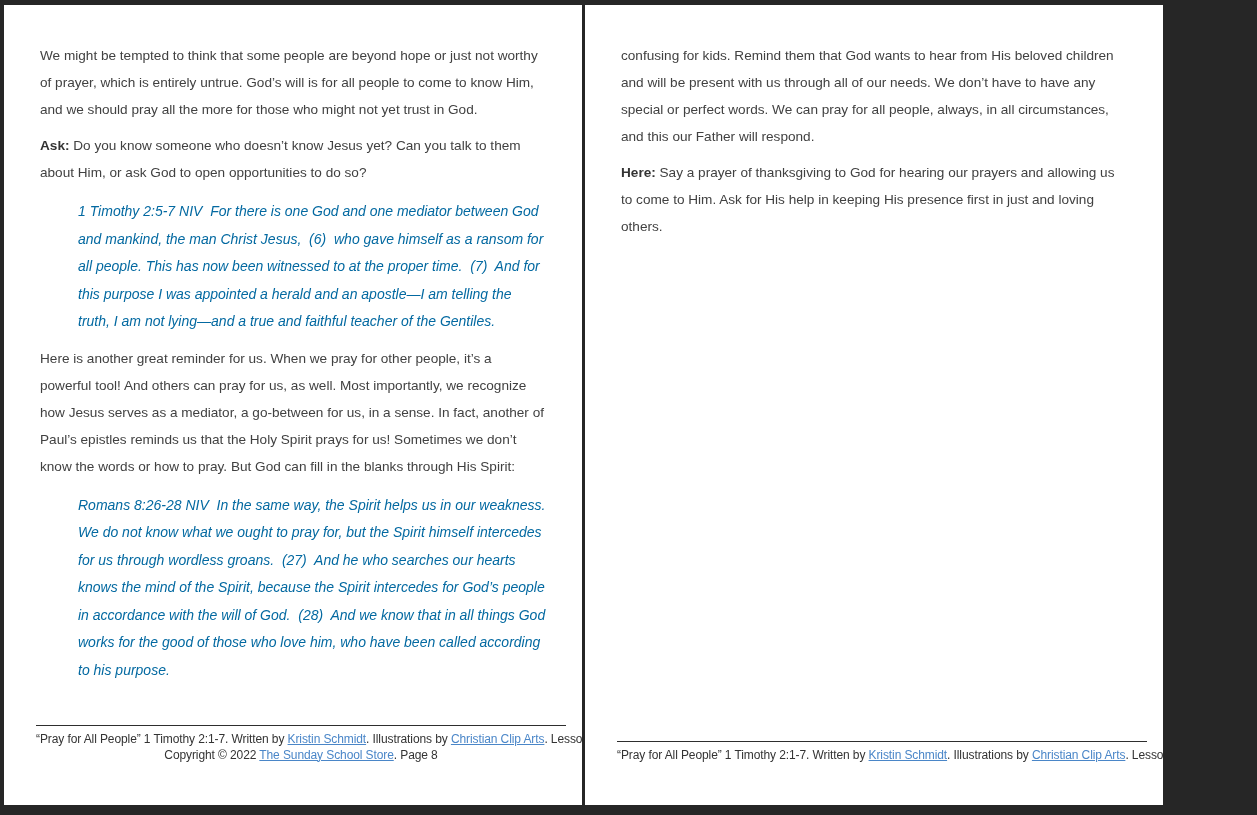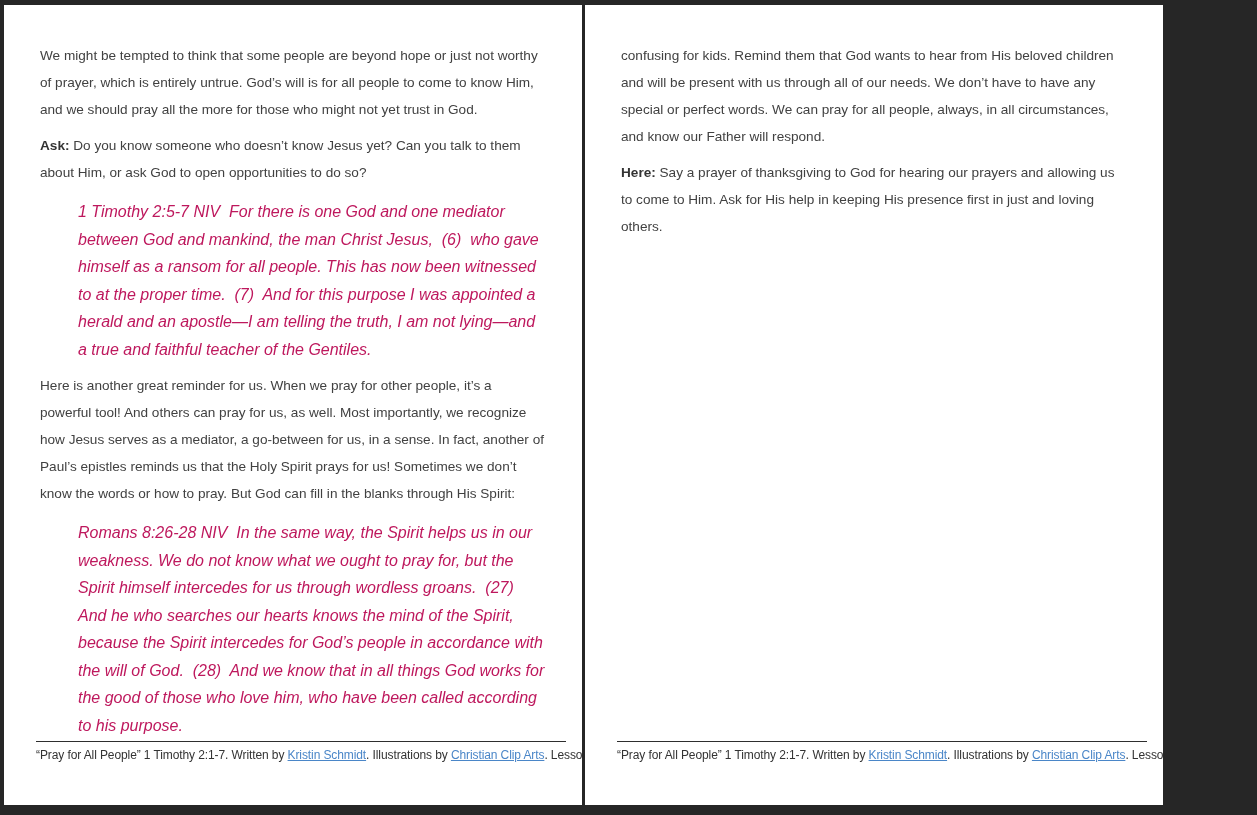--- a/index.html
+++ b/index.html
@@ -28,23 +28,23 @@
     background: #262626;
   }
   .body-text {
     font-size: 13.6px;
     line-height: 27px;
     color: #414141;
     margin: 0 0 9px 0;
   }
   .body-text b { color: #333333; }
   .scripture-quote {
-    font-size: 16px;
+    font-size: 14px;
     line-height: 27.5px;
-    color: #be185d;
+    color: #0369a1;
     font-style: italic;
     margin: 12px 0 9px 38px;
     white-space: pre-wrap;
   }
   .page-footer {
     position: absolute;
     left: 32px;
     right: 16px;
     bottom: 42px;
     border-top: 1.5px solid #2e2e2e;
@@ -74,27 +74,28 @@
 
     <p class="scripture-quote">1 Timothy 2:5-7 NIV  For there is one God and one mediator between God and mankind, the man Christ Jesus,  (6)  who gave himself as a ransom for all people. This has now been witnessed to at the proper time.  (7)  And for this purpose I was appointed a herald and an apostle—I am telling the truth, I am not lying—and a true and faithful teacher of the Gentiles.</p>
 
     <p class="body-text">Here is another great reminder for us. When we pray for other people, it’s a powerful tool! And others can pray for us, as well. Most importantly, we recognize how Jesus serves as a mediator, a go-between for us, in a sense. In fact, another of Paul’s epistles reminds us that the Holy Spirit prays for us! Sometimes we don’t know the words or how to pray. But God can fill in the blanks through His Spirit:</p>
 
     <p class="scripture-quote">Romans 8:26-28 NIV  In the same way, the Spirit helps us in our weakness. We do not know what we ought to pray for, but the Spirit himself intercedes for us through wordless groans.  (27)  And he who searches our hearts knows the mind of the Spirit, because the Spirit intercedes for God’s people in accordance with the will of God.  (28)  And we know that in all things God works for the good of those who love him, who have been called according to his purpose.</p>
 
 
     <footer class="page-footer">
       <div class="footer-line"><span>“Pray for All People” 1 Timothy 2:1-7. Written by </span><a class="footer-link">Kristin Schmidt</a><span>. Illustrations by </span><a class="footer-link">Christian Clip Arts</a><span>. Lesson Plan</span></div>
+      <div class="footer-line"><span>Copyright © 2022 </span><a class="footer-link">The Sunday School Store</a><span>. Page 8</span></div>
     </footer>
   </section>
 
   <div class="page-divider"></div>
 
   <section class="page">
-    <p class="body-text">confusing for kids. Remind them that God wants to hear from His beloved children and will be present with us through all of our needs. We don’t have to have any special or perfect words. We can pray for all people, always, in all circumstances, and know our Father will respond.</p>
+    <p class="body-text">confusing for kids. Remind them that God wants to hear from His beloved children and will be present with us through all of our needs. We don’t have to have any special or perfect words. We can pray for all people, always, in all circumstances, and this our Father will respond.</p>
 
     <p class="body-text"><b>Here:</b><span> Say a prayer of thanksgiving to God for hearing our prayers and allowing us to come to Him. Ask for His help in keeping His presence first in just and loving others.</span></p>
 
     <footer class="page-footer">
       <div class="footer-line"><span>“Pray for All People” 1 Timothy 2:1-7. Written by </span><a class="footer-link">Kristin Schmidt</a><span>. Illustrations by </span><a class="footer-link">Christian Clip Arts</a><span>. Lesson Plan</span></div>
     </footer>
   </section>
 
 </div>
 

